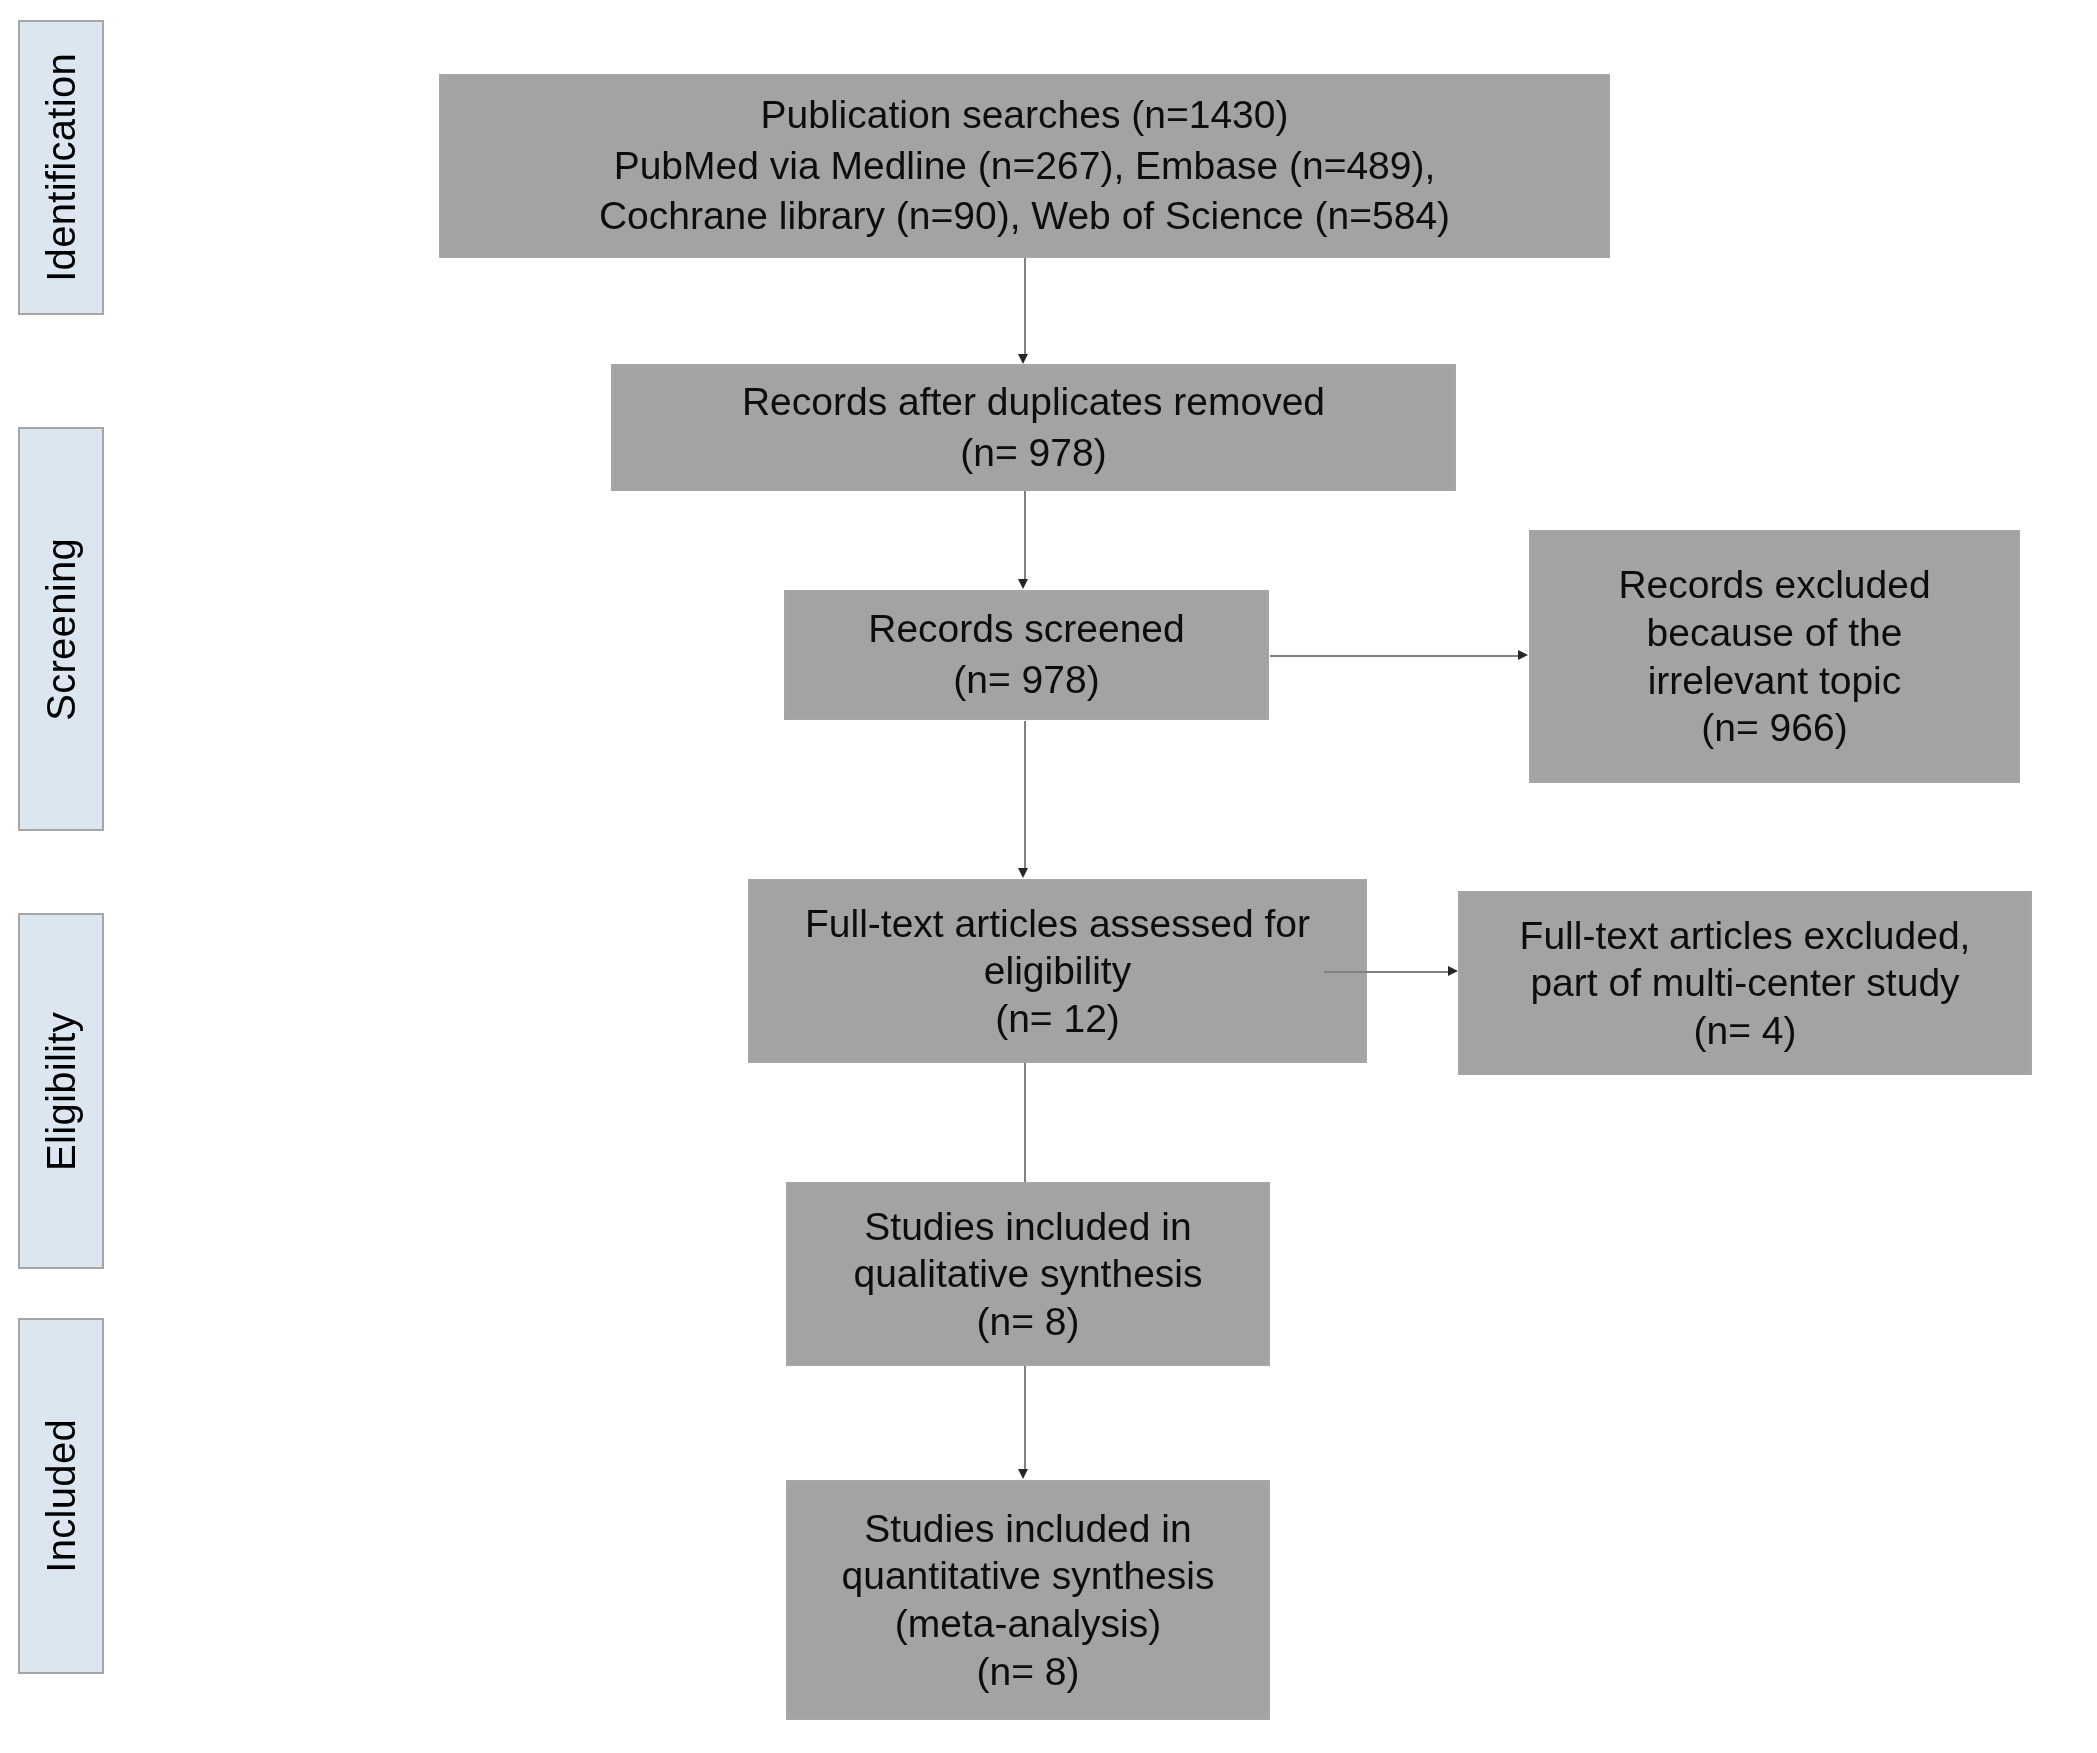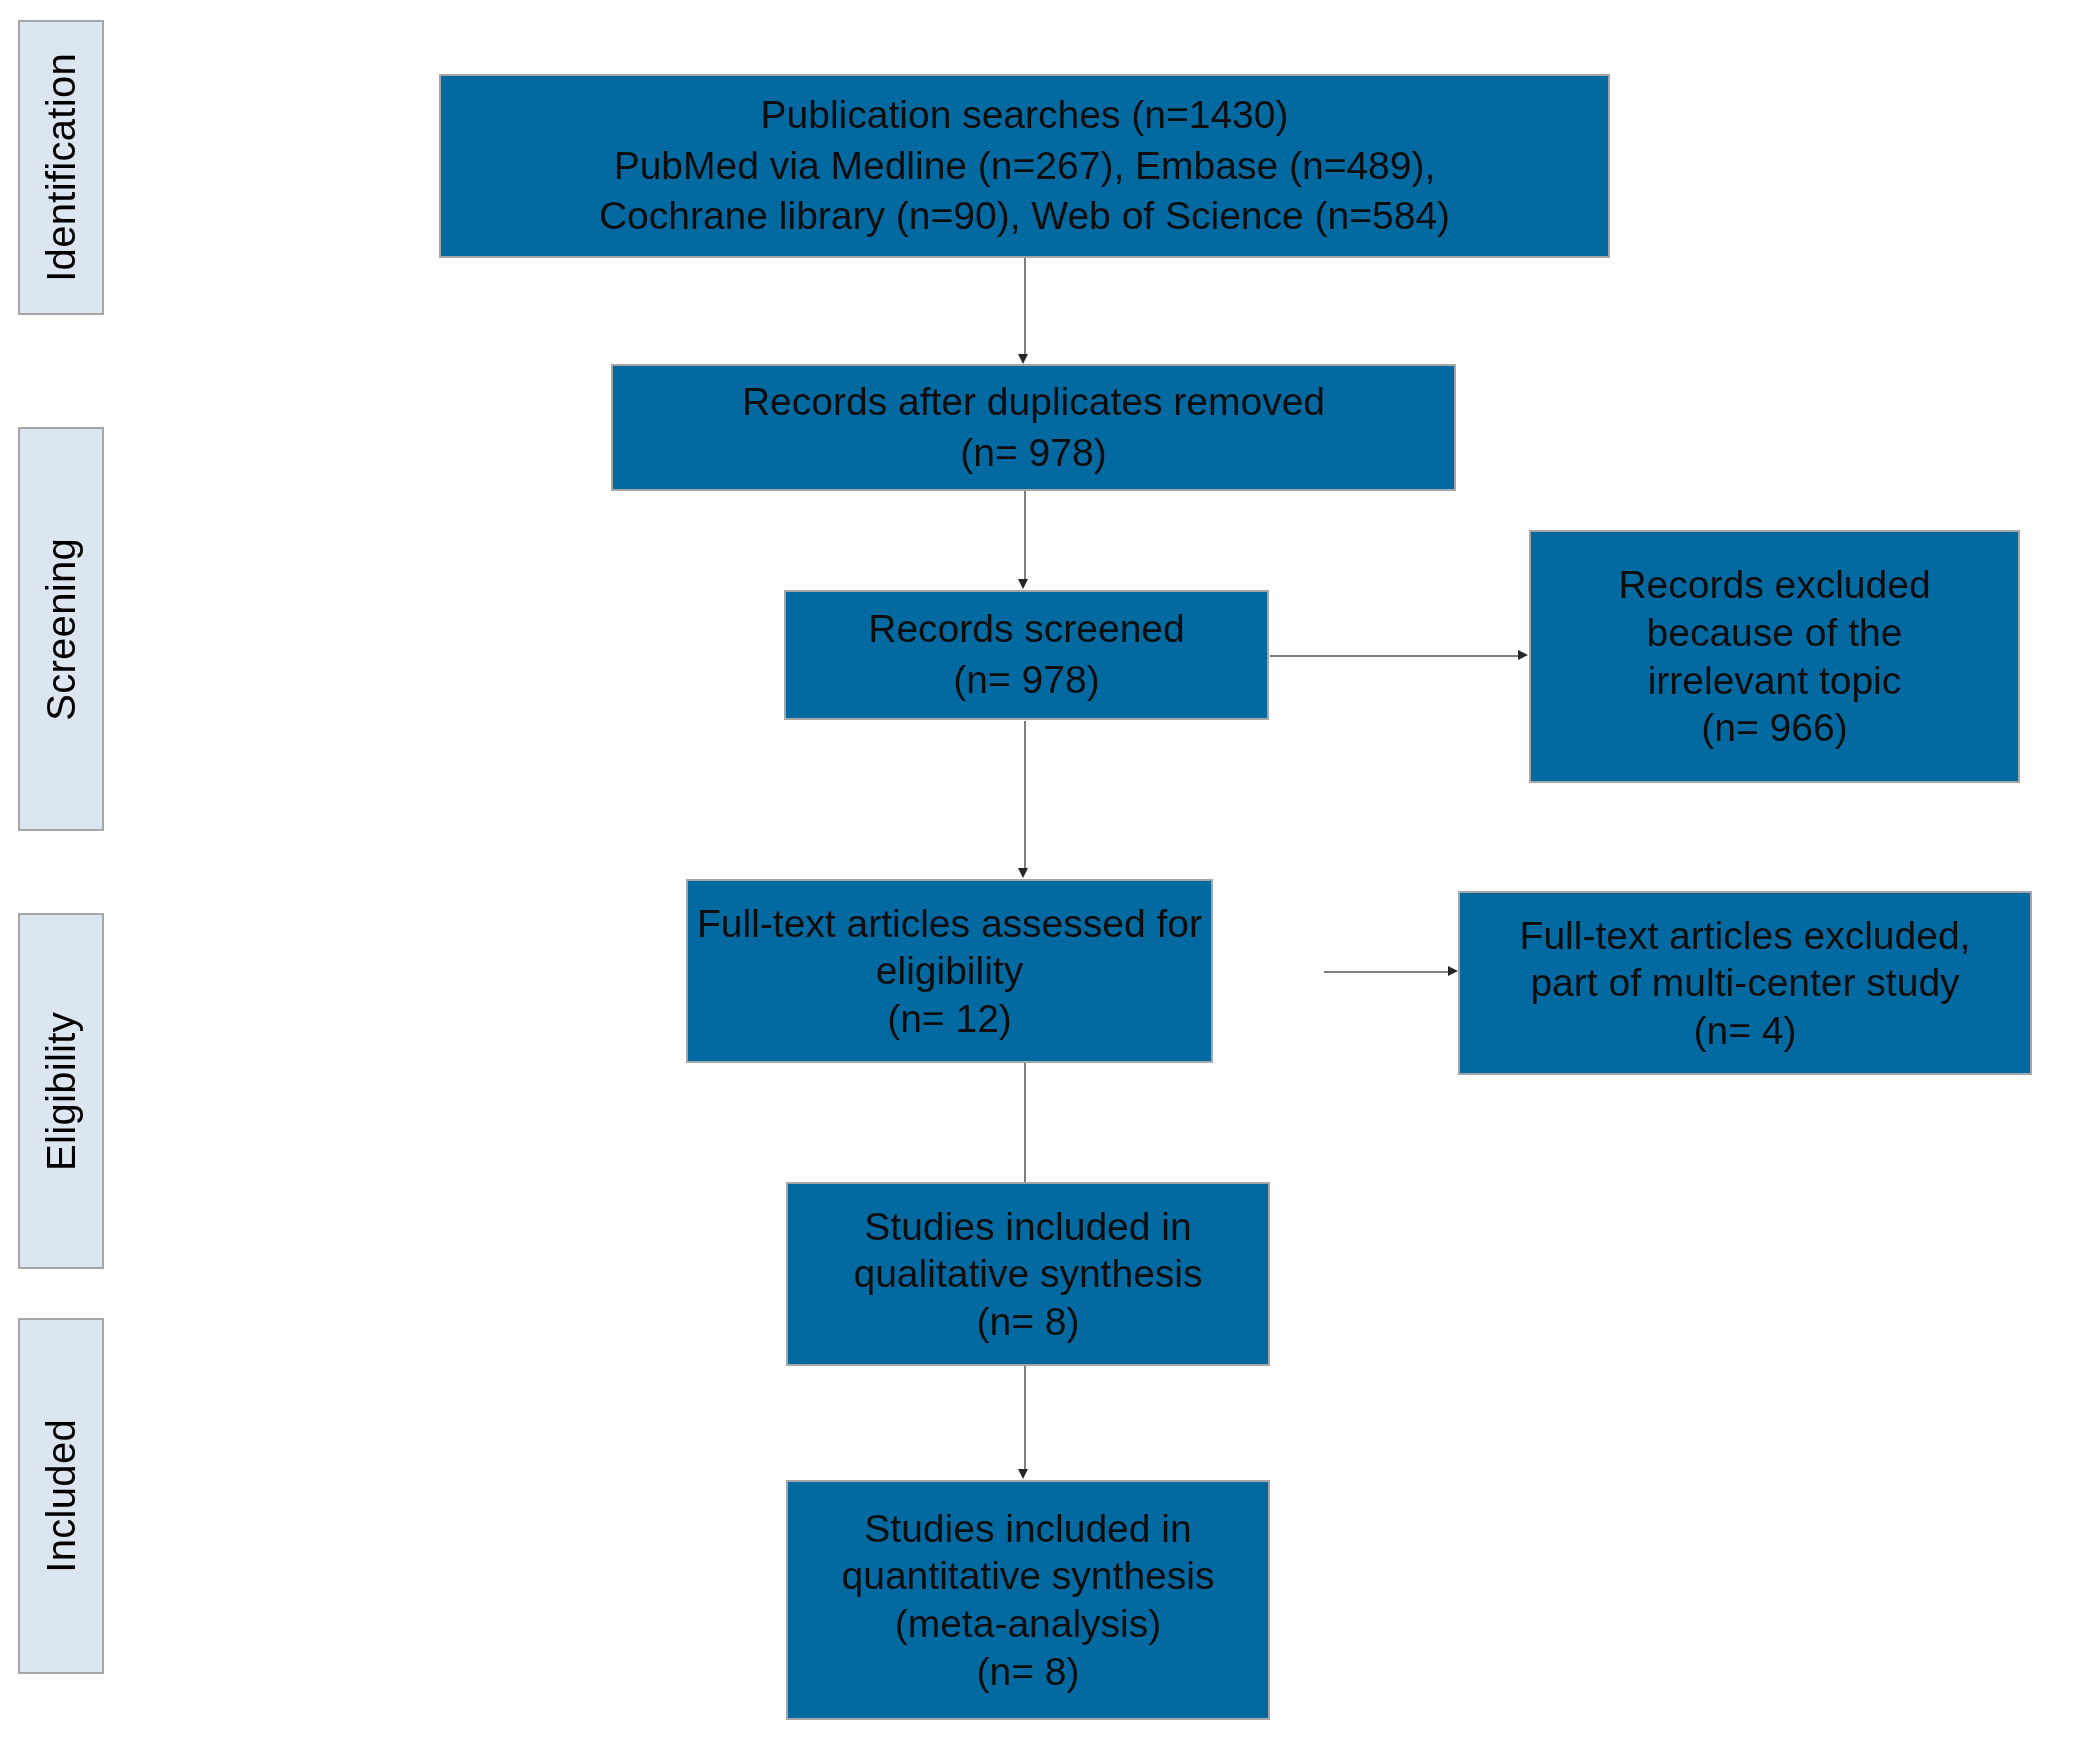--- a/index.html
+++ b/index.html
@@ -35,21 +35,21 @@
     font-size: 40px;
     line-height: 1;
     letter-spacing: 0.3px;
     color: #000000;
     white-space: nowrap;
   }
 
   
   .node {
     position: absolute;
-    background: #0369a1;
+    background: #a3a3a3;
     border: 2.6px solid #a6a6a6;
     box-sizing: border-box;
     display: flex;
     align-items: center;
     justify-content: center;
     text-align: center;
   }
   .node-text {
     font-size: 39px;
     line-height: 1.30;
@@ -144,21 +144,21 @@
       <span class="node-text">Records excluded</span>
       <span class="node-text">because of the</span>
       <span class="node-text">irrelevant topic</span>
       <span class="node-text">(n= 966)</span>
     </div>
   </div>
 
   <div class="vline" style="left:1024px; top:721px; height:149px;"></div>
   <div class="arrow-down" style="left:1018px; top:868px;"></div>
 
-  <div class="node tight" style="left:686px; top:879px; width:527px; height:184px;">
+  <div class="node tight" style="left:748px; top:879px; width:619px; height:184px;">
     <div style="display:flex; flex-direction:column; align-items:center;">
       <span class="node-text">Full-text articles assessed for</span>
       <span class="node-text">eligibility</span>
       <span class="node-text">(n= 12)</span>
     </div>
   </div>
 
   <div class="hline" style="left:1324px; top:971px; width:124px;"></div>
   <div class="arrow-right" style="left:1448px; top:966px;"></div>
 

